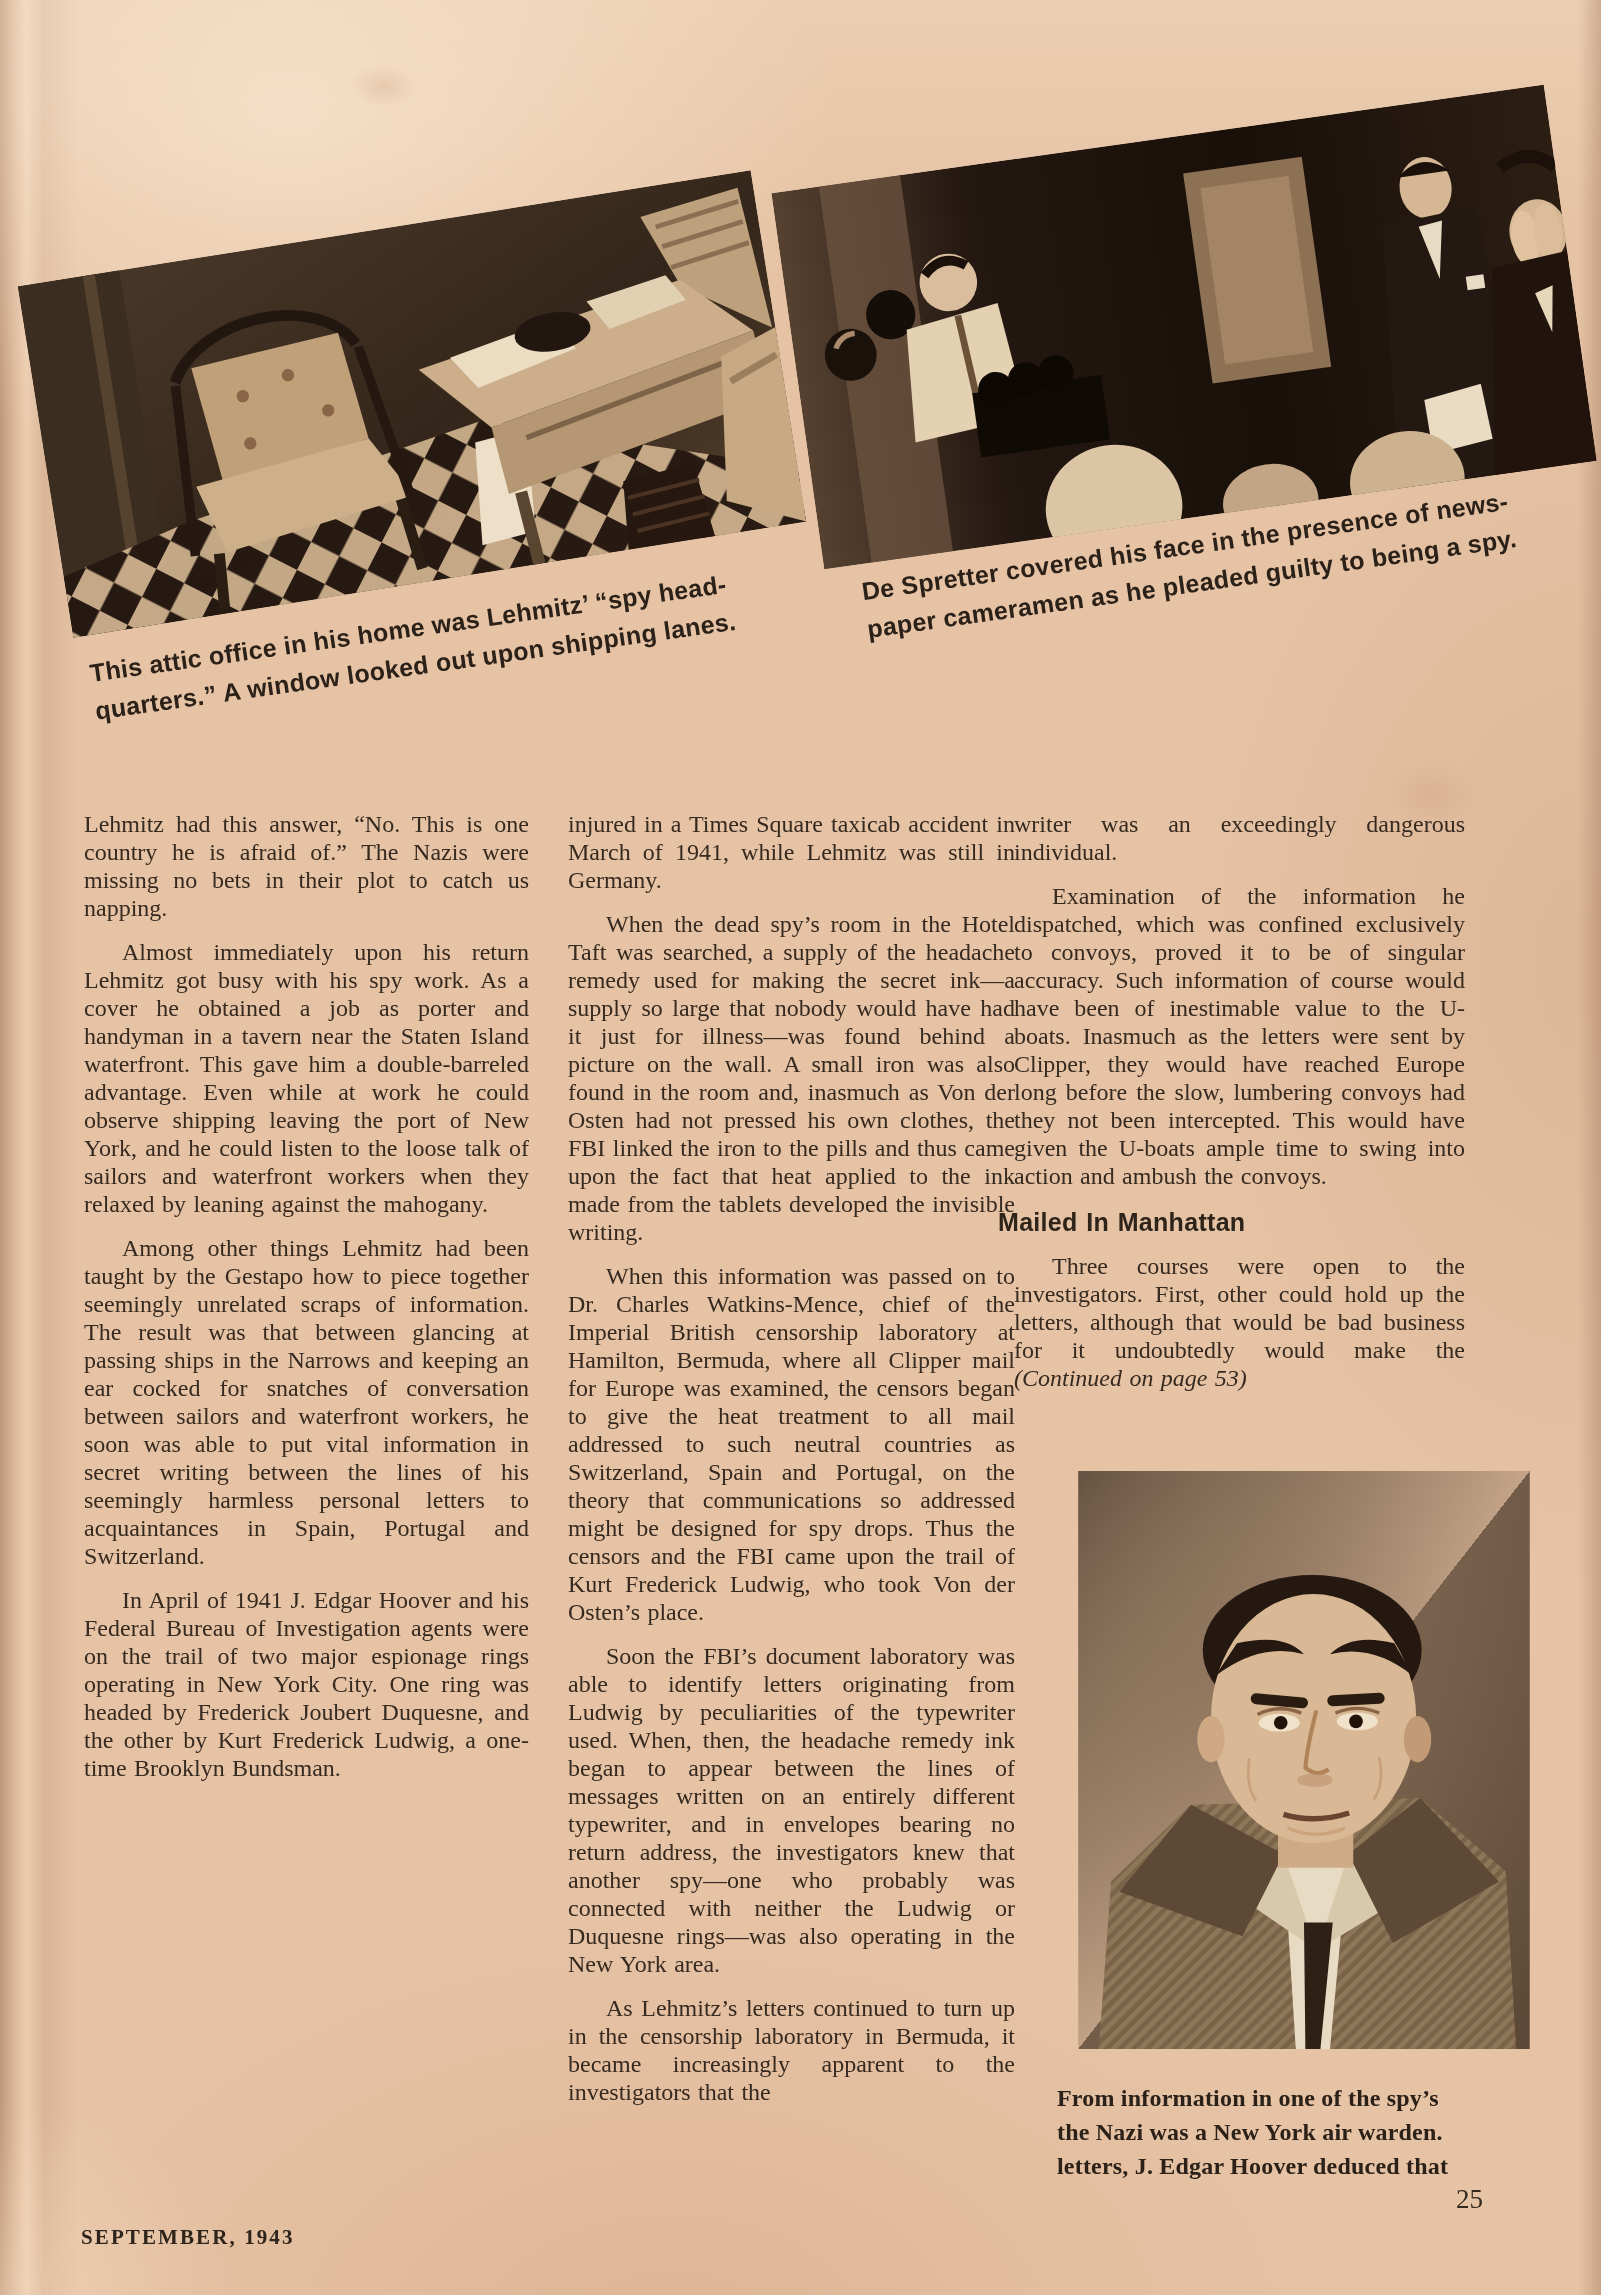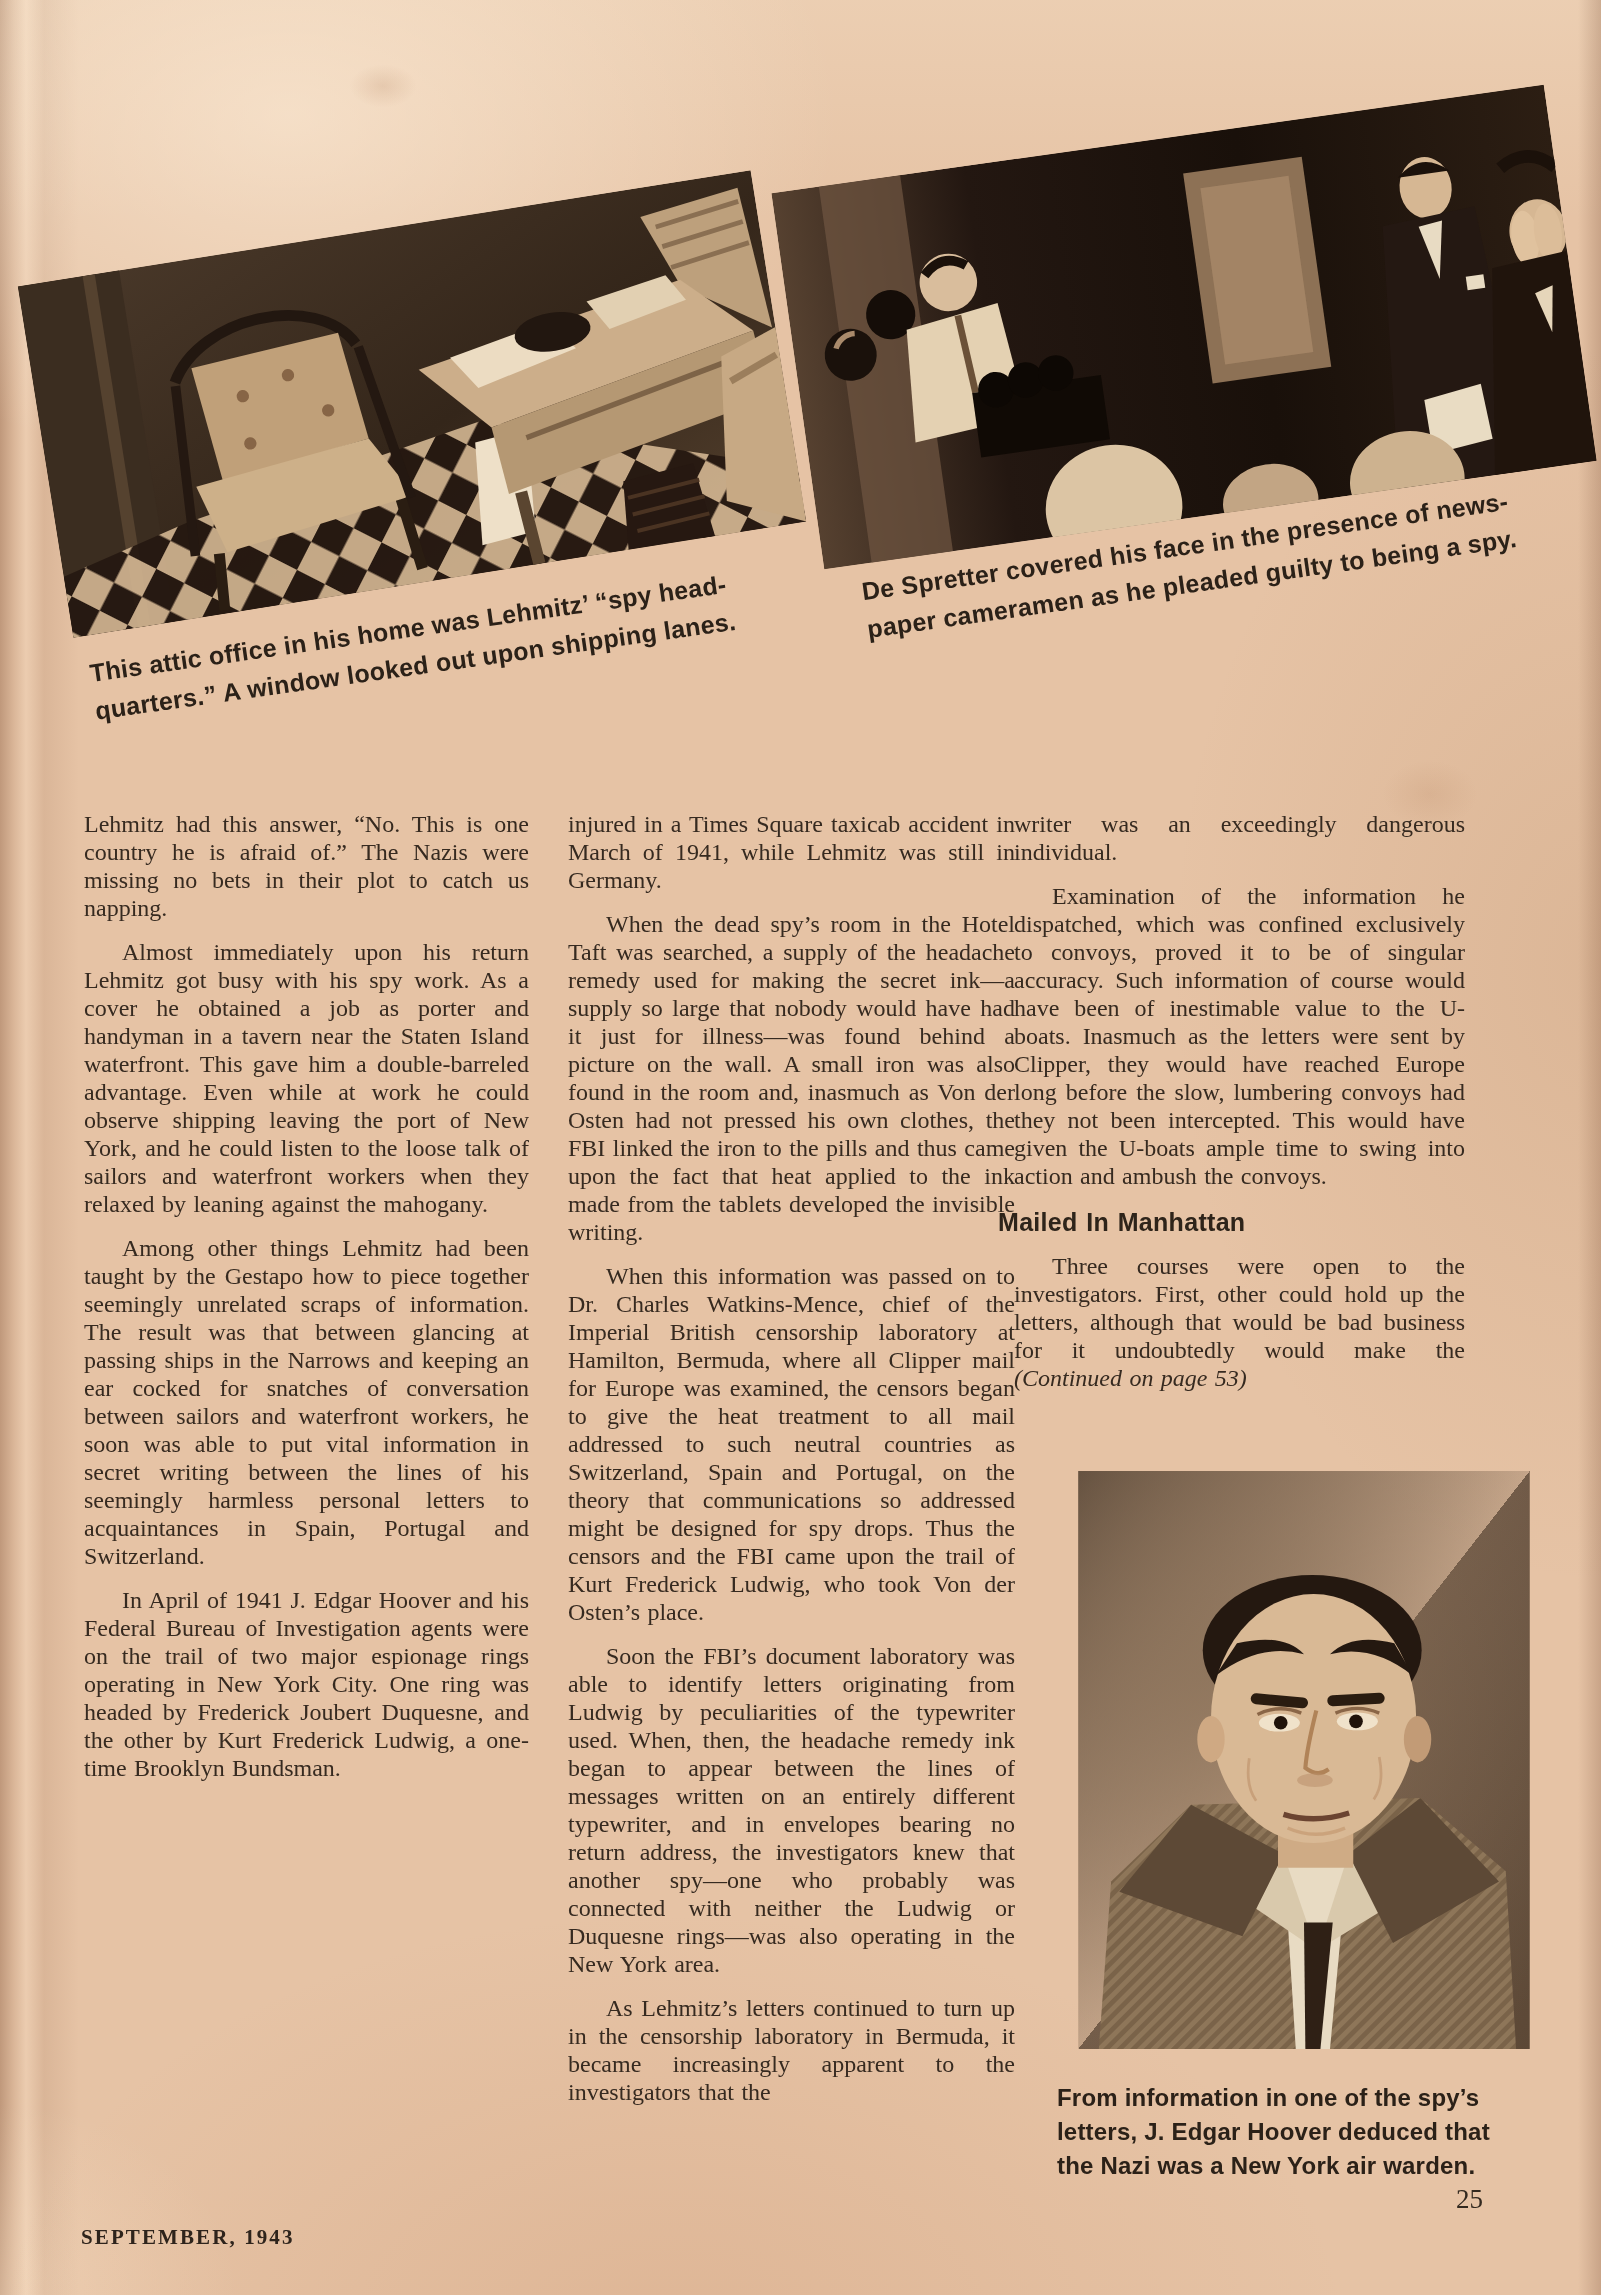--- a/index.html
+++ b/index.html
@@ -29,21 +29,21 @@
     font-size:24px;line-height:28px;word-spacing:1.4px;
   }
   .col p{margin:16px;text-indent:38px;}
   .col p.noindent{text-indent:0;}
   .subhead{
     font-family:"Liberation Sans", sans-serif;font-weight:bold;font-size:25px;
     text-align:left;text-indent:0;margin:18px 0 12.3px 0;letter-spacing:0.3px;color:#2e241a;
   }
   .cont{font-style:italic;}
   .hoover-caption{
-    position:absolute;font-family:Liberation Sans, sans-serif;font-weight:bold;
+    position:absolute;font-family:Liberation Serif, serif;font-weight:bold;
     font-size:24px;line-height:34px;color:#2b2118;letter-spacing:0.2px;
   }
   .footer-date{
     position:absolute;left:81px;top:2225px;font-weight:bold;font-size:21px;
     letter-spacing:2.1px;color:#2e241c;
   }
   .page-num{position:absolute;left:1456px;top:2184px;font-size:27px;color:#33291f;}
 </style>
 </head>
 <body>
@@ -248,21 +248,21 @@
       <path d="M348,350 q-14,56 -16,84 q18,14 34,2" stroke="#b08358" stroke-width="6" fill="none"></path>
       <ellipse cx="346" cy="452" rx="26" ry="10" fill="#b98f6c" opacity=".55"></ellipse>
       <path d="M300,502 q46,14 96,-2" stroke="#6b4431" stroke-width="8" fill="none"></path>
       <path d="M306,522 q40,18 84,0" stroke="#c49a72" stroke-width="5" fill="none" opacity=".7"></path>
       <path d="M250,420 q-6,40 10,62 M440,418 q8,40 -8,62" stroke="#bd9069" stroke-width="4" fill="none" opacity=".6"></path>
     </svg>
   </div>
 
   <div class="hoover-caption" style="left:1057px;top:2081px;width:493px;">
     <div>From information in one of the spy’s</div>
+    <div>the Nazi was a New York air warden.</div>
     <div>letters, J. Edgar Hoover deduced that</div>
-    <div>the Nazi was a New York air warden.</div>
   </div>
 
   <div class="footer-date">SEPTEMBER, 1943</div>
   <div class="page-num">25</div>
 
 </div>
 
 
 </body></html>

